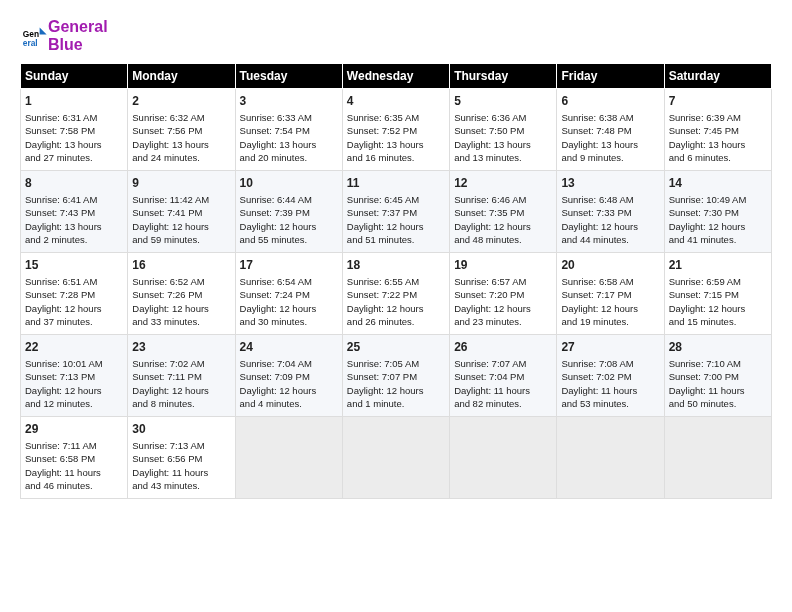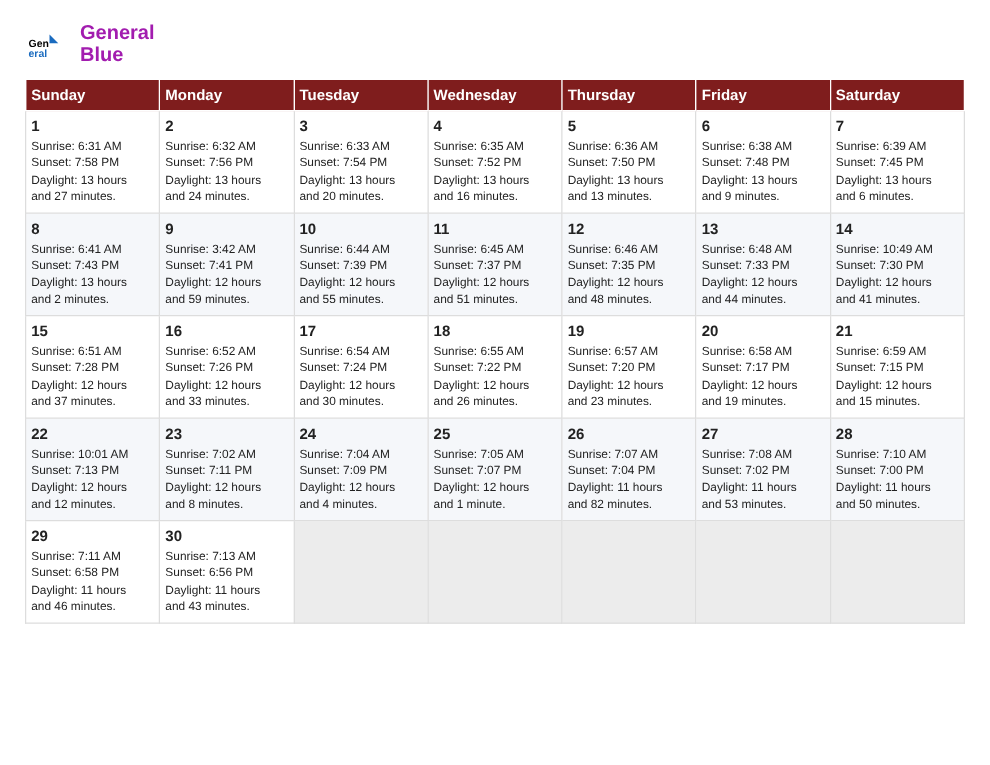--- a/index.html
+++ b/index.html
@@ -16,21 +16,21 @@
     }
     .header {
       display: flex;
       justify-content: space-between;
       align-items: flex-start;
       margin-bottom: 10px;
     }
     .logo {
       display: flex;
       align-items: center;
-      gap: 16px;
+      gap: 0;
     }
     .logo-icon {
       width: 28px;
       height: 28px;
     }
     .title-block {
       text-align: right;
     }
     .month-title {
       font-size: 32px;
@@ -40,21 +40,21 @@
     .subtitle {
       font-size: 14px;
       color: #444;
     }
     table {
       width: 100%;
       border-collapse: collapse;
       table-layout: fixed;
     }
     thead tr th {
-      background: #7f1d1d;
+      background: #000000;
       color: #fff;
       font-size: 12px;
       font-weight: bold;
       padding: 5px 4px;
       text-align: left;
       border: 1px solid #fff;
     }
     tbody tr td {
       vertical-align: top;
       font-size: 9.5px;
@@ -173,21 +173,21 @@
         <tr>
           <td>
             <span class="day-num">8</span>
             <div>Sunrise: 6:41 AM</div>
             <div>Sunset: 7:43 PM</div>
             <div>Daylight: 13 hours</div>
             <div>and 2 minutes.</div>
           </td>
           <td>
             <span class="day-num">9</span>
-            <div>Sunrise: 3:42 AM</div>
+            <div>Sunrise: 11:42 AM</div>
             <div>Sunset: 7:41 PM</div>
             <div>Daylight: 12 hours</div>
             <div>and 59 minutes.</div>
           </td>
           <td>
             <span class="day-num">10</span>
             <div>Sunrise: 6:44 AM</div>
             <div>Sunset: 7:39 PM</div>
             <div>Daylight: 12 hours</div>
             <div>and 55 minutes.</div>

